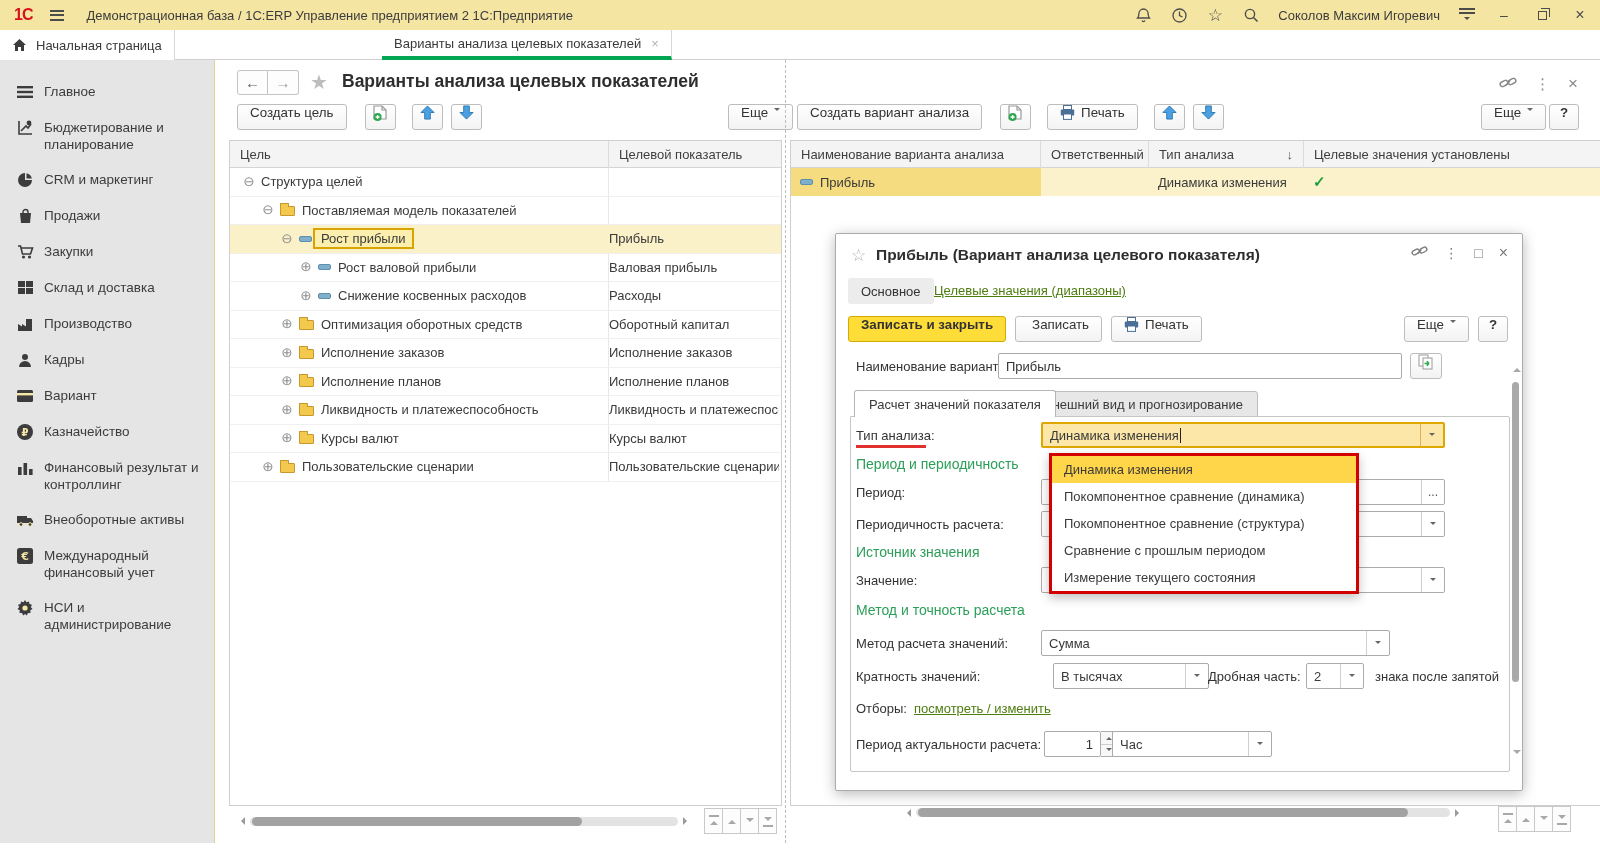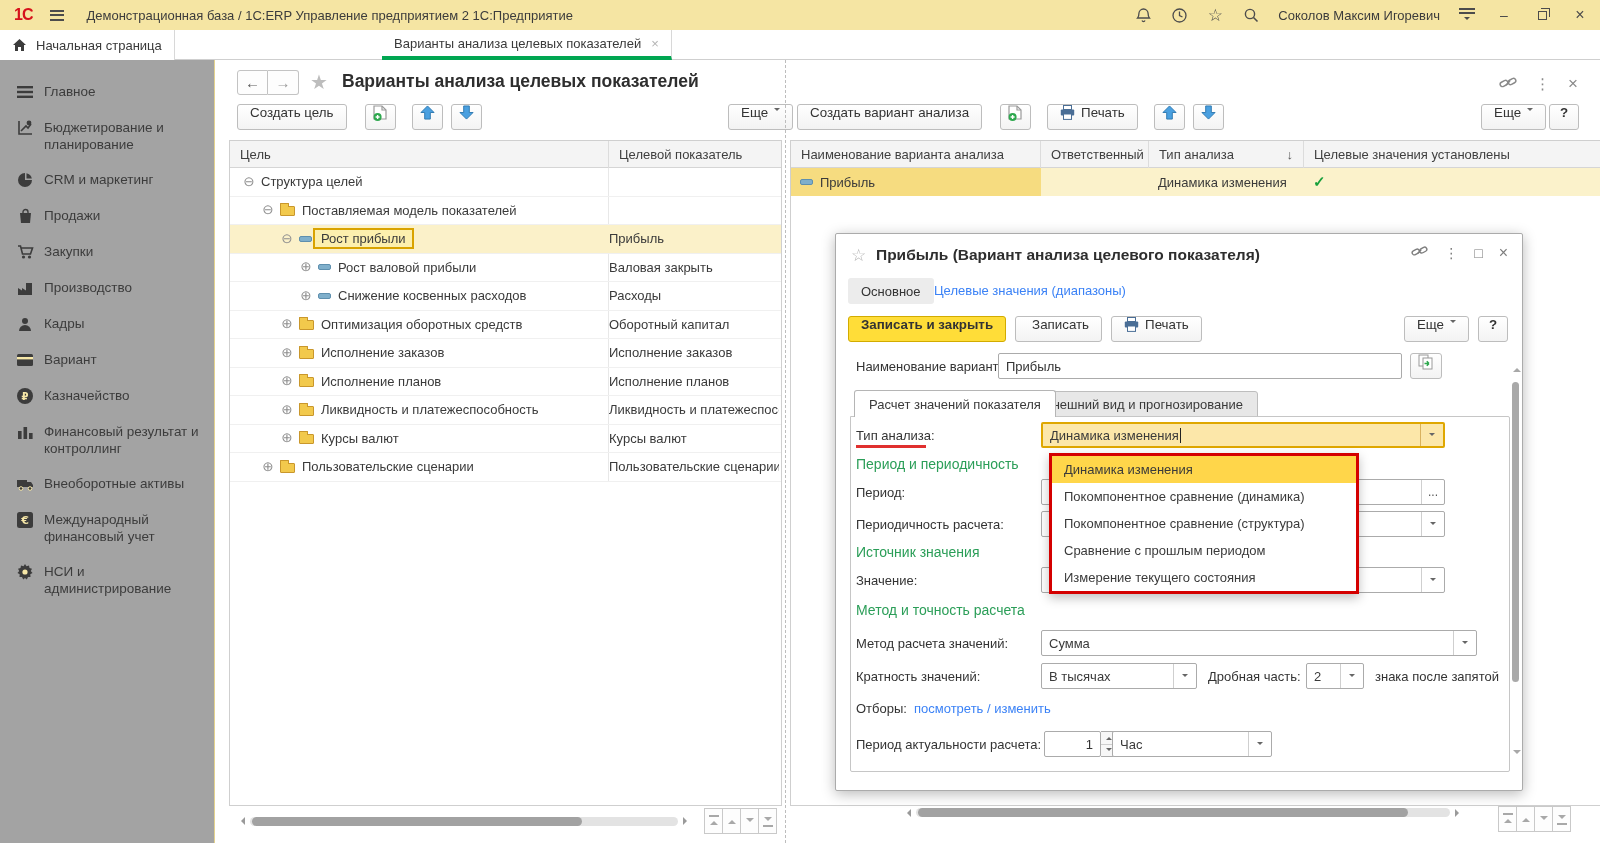--- a/index.html
+++ b/index.html
@@ -23,21 +23,21 @@
   .tri-dn-s { width:0; height:0; border:3.5px solid transparent; border-top-color:#4c4c4c; margin-top:1px; }
 
   
   .tabbar { position:absolute; left:0; top:30px; width:1600px; height:30px; background:#ffffff; border-bottom:1px solid #cfcfcf; }
   .tab { position:absolute; top:0; height:30px; display:flex; align-items:center; border-right:1px solid #d8d8d8; padding:0 12px; cursor:pointer; background:#fff; }
   .tab .x { margin-left:10px; color:#6f6f6f; font-size:13px; }
   .tab.active { border-bottom:4px solid #00a651; }
   .tab.active .x { color:#b3b3b3; }
 
   
-  .sidebar { position:absolute; left:0; top:60px; width:215px; height:783px; background:#a3a3a3; border-right:1px solid #e3d28e; padding-top:14px; }
+  .sidebar { position:absolute; left:0; top:60px; width:215px; height:783px; background:#e5e5e5; border-right:1px solid #e3d28e; padding-top:14px; }
   .side-item { display:flex; align-items:flex-start; padding:9px 8px 9px 16px; cursor:pointer; color:#3c3c3c; font-size:13.5px; line-height:17px; }
   .side-item .sic { width:18px; height:18px; flex:0 0 18px; margin-right:10px; display:flex; align-items:center; justify-content:center; }
   .side-item svg { display:block; }
 
   
   .content { position:absolute; left:215px; top:60px; width:1385px; height:783px; background:#fff; }
   .navpair { position:absolute; left:22px; top:10px; display:flex; }
   .navpair .nb { width:31px; height:25px; background:#fdfdfd; border:1px solid #c3c3c3; display:flex; align-items:center; justify-content:center; color:#5a5a5a; font-size:15px; cursor:pointer; }
   .navpair .nb:first-child { border-radius:3px 0 0 3px; }
   .navpair .nb:last-child { border-radius:0 3px 3px 0; border-left:none; color:#9a9a9a; }
@@ -93,21 +93,21 @@
   .vrow { position:relative; height:28px; display:flex; border-bottom:1px solid #f0f0f0; cursor:pointer; }
   .vcell { display:flex; align-items:center; padding:0 9px; height:28px; overflow:hidden; white-space:nowrap; }
 
   
   .dialog { position:absolute; left:835px; top:233px; width:688px; height:558px; background:#fff; border:1px solid #ababab; border-radius:2px; box-shadow:0 3px 14px rgba(0,0,0,.28); z-index:40; }
   .dlg-star { position:absolute; left:15px; top:11px; color:#b5b5b5; font-size:17px; }
   .dlg-title { position:absolute; left:40px; top:12px; font-size:15.5px; font-weight:bold; color:#2e2e2e; white-space:nowrap; }
   .dlg-icons { position:absolute; right:14px; top:10px; display:flex; gap:16px; align-items:center; color:#7d7d7d; }
   .dlg-icons .hi { cursor:pointer; font-size:14px; }
   .dlg-chip { position:absolute; left:12px; top:44px; height:26px; background:#ececec; border-radius:3px; padding:0 13px; display:flex; align-items:center; color:#333; cursor:pointer; }
-  .dlg-link { color:#3b82f6; cursor:pointer; }
+  .dlg-link { color:#4d7c0f; text-decoration:underline; cursor:pointer; }
   .dlg-nav-link { position:absolute; left:98px; top:49px; }
   .dlg-cmd { position:absolute; left:12px; top:82px; display:flex; }
   .dlg-cmd2 { position:absolute; right:14px; top:82px; display:flex; }
   .fld-label { position:absolute; white-space:nowrap; color:#333; }
   .inp { position:absolute; border:1px solid #ababab; border-radius:2px; background:#fff; padding:0 7px; font-family:"Liberation Sans",sans-serif; font-size:13px; color:#333; }
   .tab1c { position:absolute; height:27px; display:flex; align-items:center; padding:0 14px; cursor:pointer; }
   .tab1c.active { background:#fff; border:1px solid #b5b5b5; border-bottom:none; border-radius:3px 3px 0 0; z-index:2; }
   .tab1c.passive { background:#e7e7e7; border:1px solid #bdbdbd; border-radius:3px 3px 0 0; height:26px; }
   .dlg-panel { position:absolute; left:14px; top:182px; width:660px; height:356px; border:1px solid #c6c6c6; border-radius:0 2px 2px 2px; }
   .sect { position:absolute; color:#2b9e58; font-size:14px; white-space:nowrap; }
@@ -236,20 +236,31 @@
           <svg width="17" height="16" viewBox="0 0 17 16">
             <path d="M1 2 H3.5 L5.5 10 H13.5 L15.5 4 H4" fill="none" stroke="#3c3c3c" stroke-width="1.6"></path>
             <circle cx="6.5" cy="13" r="1.6" fill="#3c3c3c"></circle>
             <circle cx="12.5" cy="13" r="1.6" fill="#3c3c3c"></circle>
           </svg>
         </span>
       <span>Закупки</span>
     </div>
     <div class="side-item">
       <span class="sic">
+          <svg width="15" height="14" viewBox="0 0 15 14">
+            <rect x="0" y="0" width="7" height="6" fill="#3c3c3c"></rect>
+            <rect x="8" y="0" width="7" height="6" fill="#3c3c3c"></rect>
+            <rect x="0" y="7" width="7" height="6" fill="#3c3c3c"></rect>
+            <rect x="8" y="7" width="7" height="6" fill="#3c3c3c"></rect>
+          </svg>
+        </span>
+      <span>Склад и доставка</span>
+    </div>
+    <div class="side-item">
+      <span class="sic">
           <svg width="16" height="15" viewBox="0 0 16 15">
             <path d="M1 14 V7 L5 9.5 V7 L9 9.5 V2 H15 V14 Z" fill="#3c3c3c"></path>
           </svg>
         </span>
       <span>Производство</span>
     </div>
     <div class="side-item">
       <span class="sic">
           <svg width="14" height="15" viewBox="0 0 14 15">
             <circle cx="7" cy="4" r="3" fill="#3c3c3c"></circle>
@@ -390,21 +401,21 @@
         <div class="trow lvl2 selected">
           <span class="exp minus"></span>
             <span class="ic-target"></span>
           <span class="t-label sel-box">Рост прибыли</span>
           <span class="t-value">Прибыль</span>
         </div>
         <div class="trow lvl3">
           <span class="exp plus"></span>
             <span class="ic-target"></span>
           <span class="t-label">Рост валовой прибыли</span>
-          <span class="t-value">Валовая закрыть</span>
+          <span class="t-value">Валовая прибыль</span>
         </div>
         <div class="trow lvl3">
           <span class="exp plus"></span>
             <span class="ic-target"></span>
           <span class="t-label">Снижение косвенных расходов</span>
           <span class="t-value">Расходы</span>
         </div>
         <div class="trow lvl2">
           <span class="exp plus"></span>
             <span class="ic-folder"></span>
@@ -670,30 +681,30 @@
     <span class="fld-label" style="left:20px;top:339px;">Значение:</span>
     <div class="combo" style="left:205px;top:333px;width:404px;">
       <span class="val"></span>
       <span class="ddb">
           <span class="dd-caret" style="margin-top:2px;"></span>
         </span>
     </div>
 
     <span class="sect" style="left:20px;top:368px;">Метод и точность расчета</span>
     <span class="fld-label" style="left:20px;top:402px;">Метод расчета значений:</span>
-    <div class="combo" style="left:205px;top:396px;width:436px;">
+    <div class="combo" style="left:205px;top:396px;width:349px;">
       <span class="val">
           <span>Сумма</span>
         </span>
       <span class="ddb">
           <span class="dd-caret" style="margin-top:2px;"></span>
         </span>
     </div>
     <span class="fld-label" style="left:20px;top:435px;">Кратность значений:</span>
-    <div class="combo" style="left:205px;top:429px;width:156px;">
+    <div class="combo" style="left:217px;top:429px;width:156px;">
       <span class="val">
           <span>В тысячах</span>
         </span>
       <span class="ddb">
           <span class="dd-caret" style="margin-top:2px;"></span>
         </span>
     </div>
     <span class="fld-label" style="left:372px;top:435px;">Дробная часть:</span>
     <div class="combo" style="left:470px;top:429px;width:58px;">
       <span class="val">

